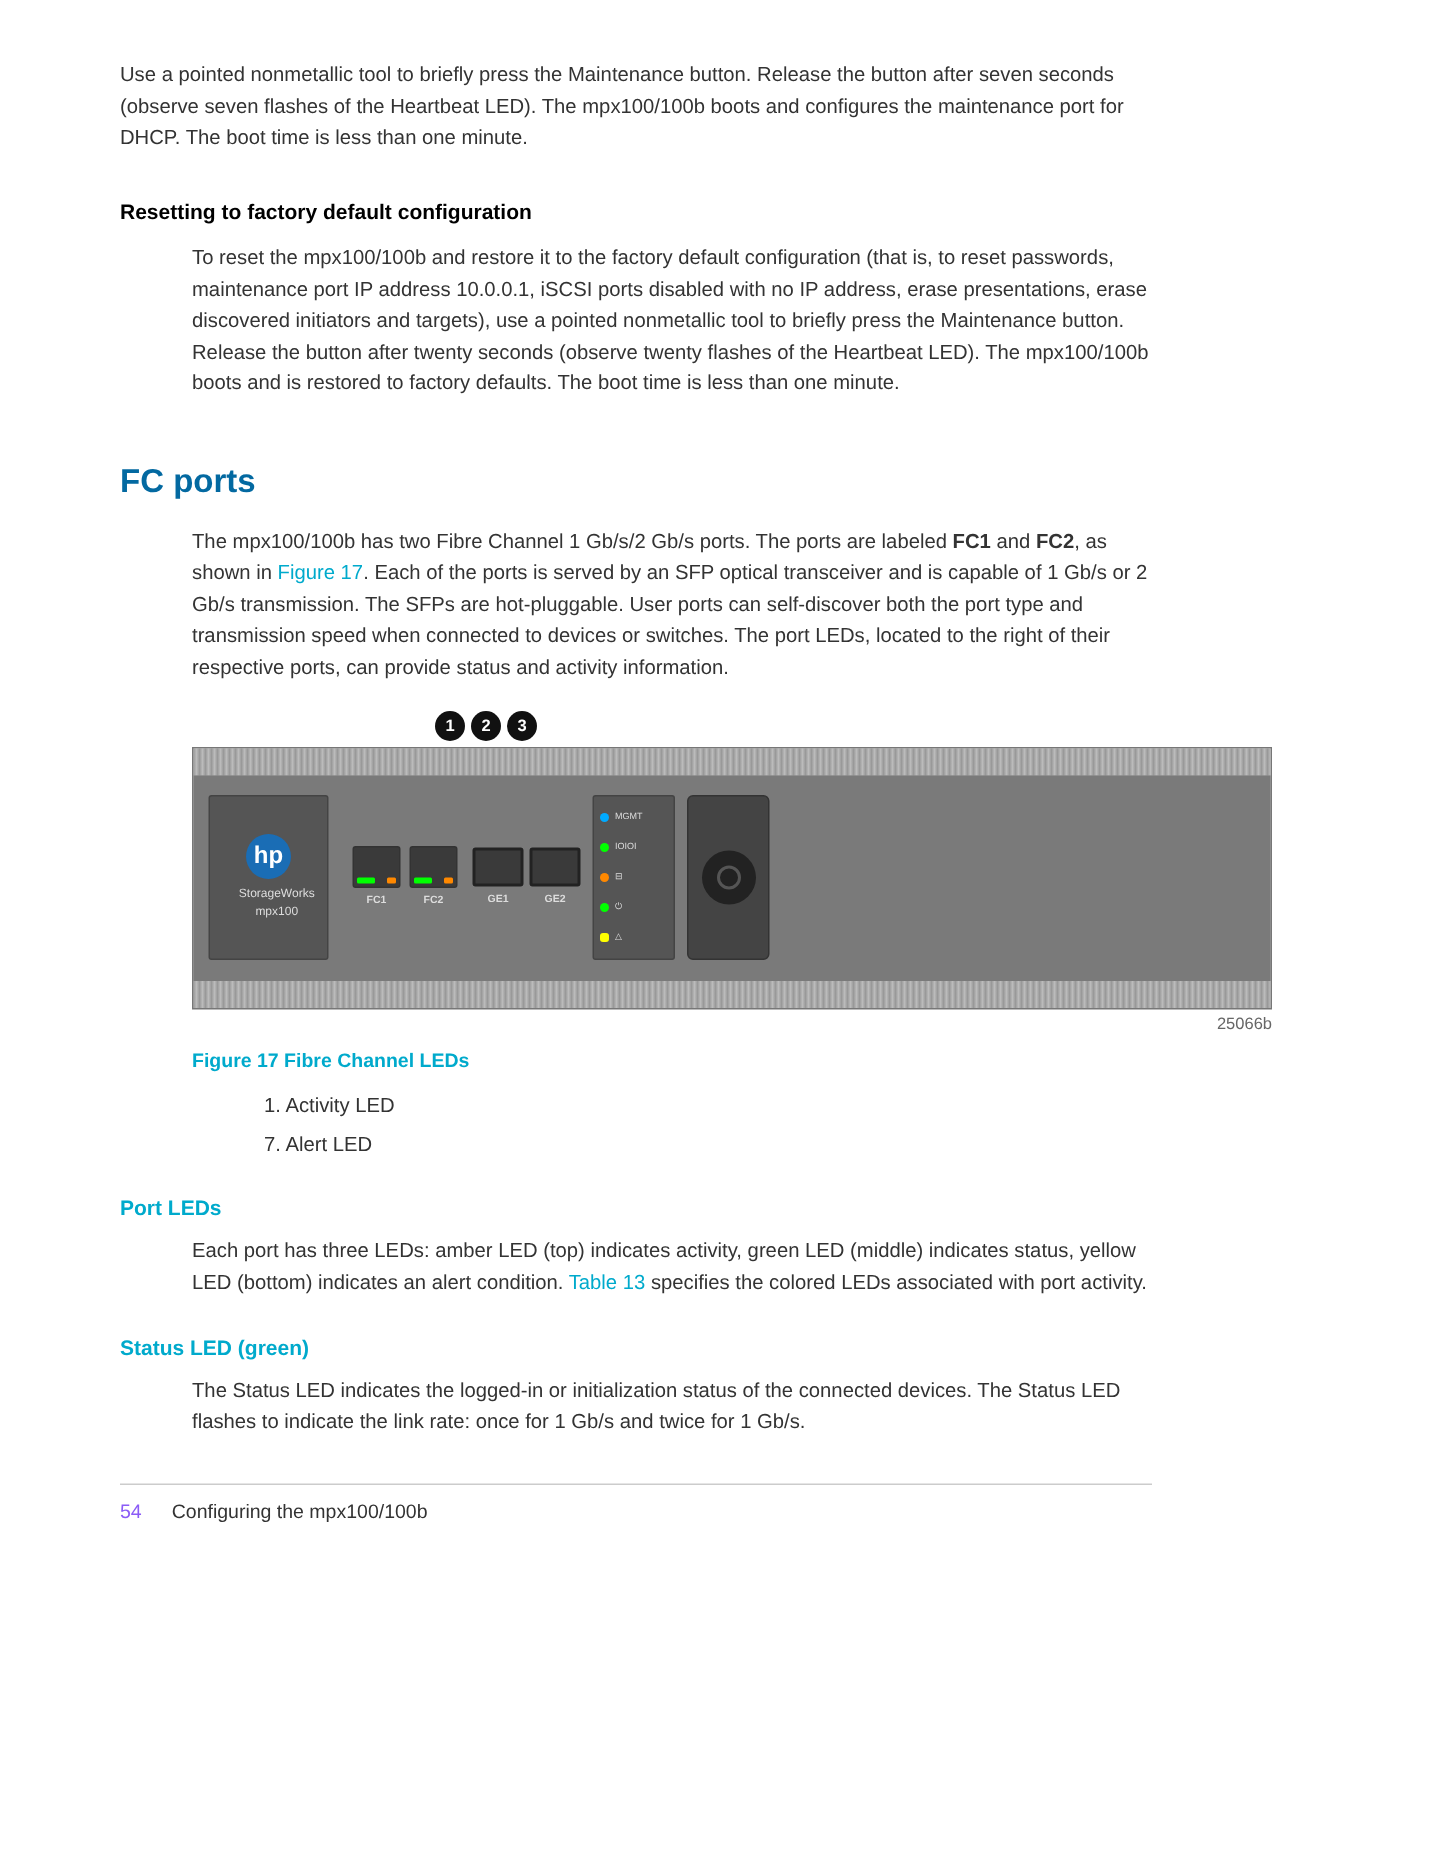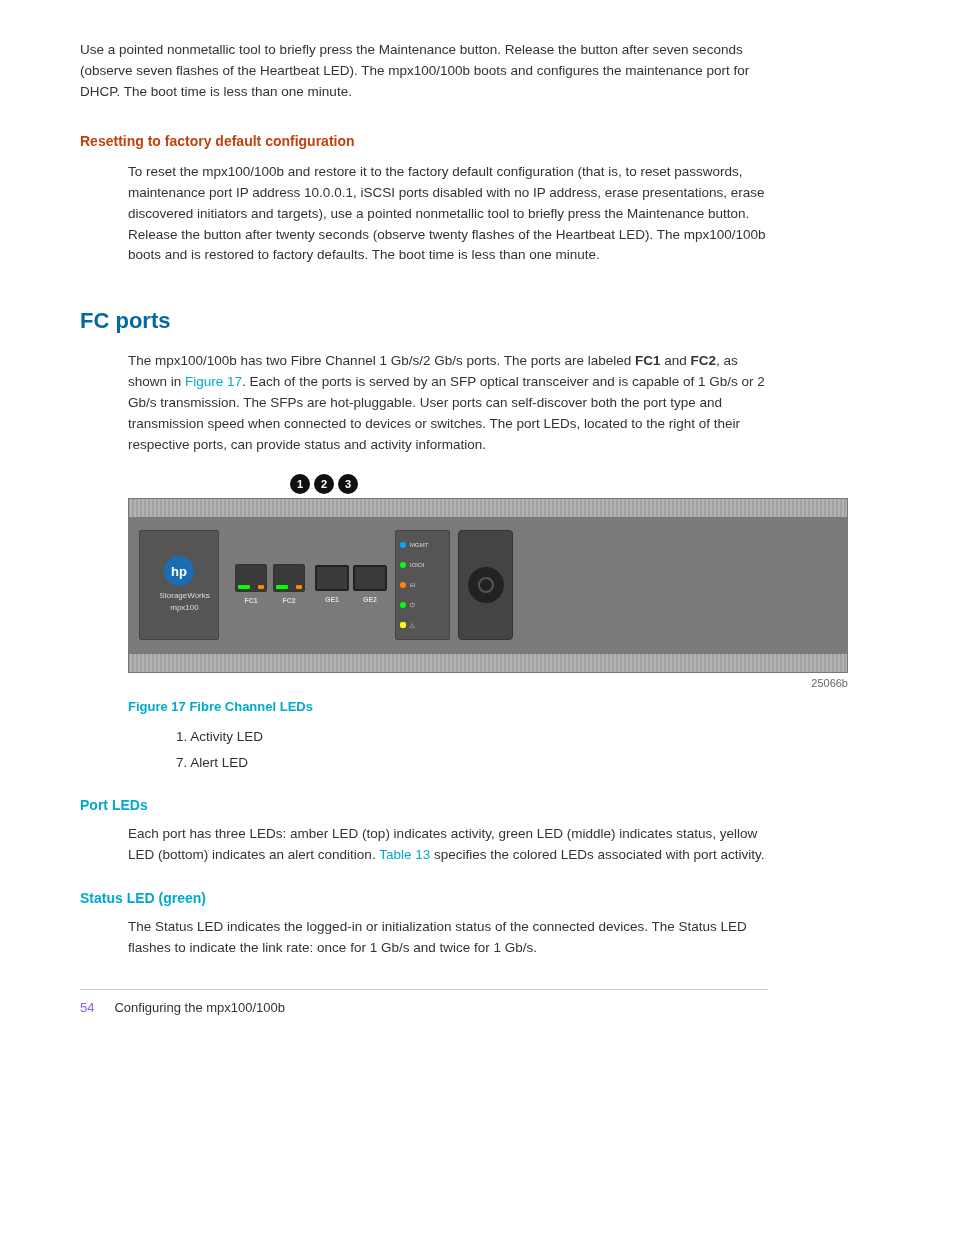--- a/index.html
+++ b/index.html
@@ -16,21 +16,21 @@
       padding: 40px 80px 60px 80px;
       position: relative;
     }
     .intro-text {
       margin-bottom: 28px;
       color: #333;
       font-size: 13.5px;
       line-height: 1.55;
     }
     .section-heading-small {
-      color: #c2410c;
+      color: #000000;
       font-size: 14px;
       font-weight: bold;
       margin-bottom: 10px;
       margin-top: 4px;
     }
     .section-heading-large {
       color: #0369a1;
       font-size: 22px;
       font-weight: bold;
       margin-bottom: 14px;
@@ -138,21 +138,21 @@
       justify-content: center;
       margin-right: 8px;
       border-radius: 2px;
     }
     .hp-circle {
       width: 30px;
       height: 30px;
       border-radius: 50%;
       background: #1a6db5;
       color: white;
-      font-size: 13px;
+      font-size: 16px;
       font-weight: bold;
       display: flex;
       align-items: center;
       justify-content: center;
       margin-bottom: 4px;
     }
     .hp-text {
       font-size: 8px;
       color: #ddd;
       text-align: center;

